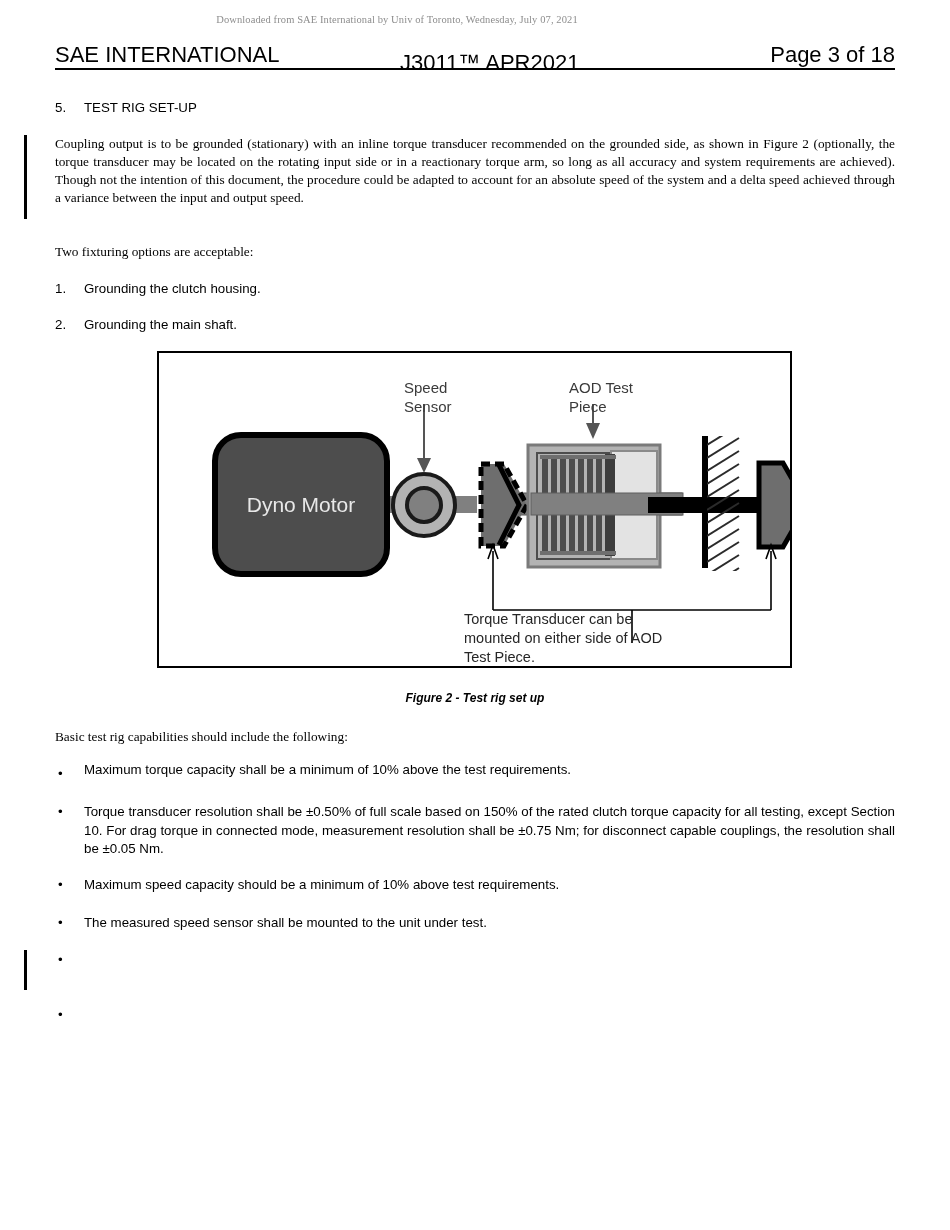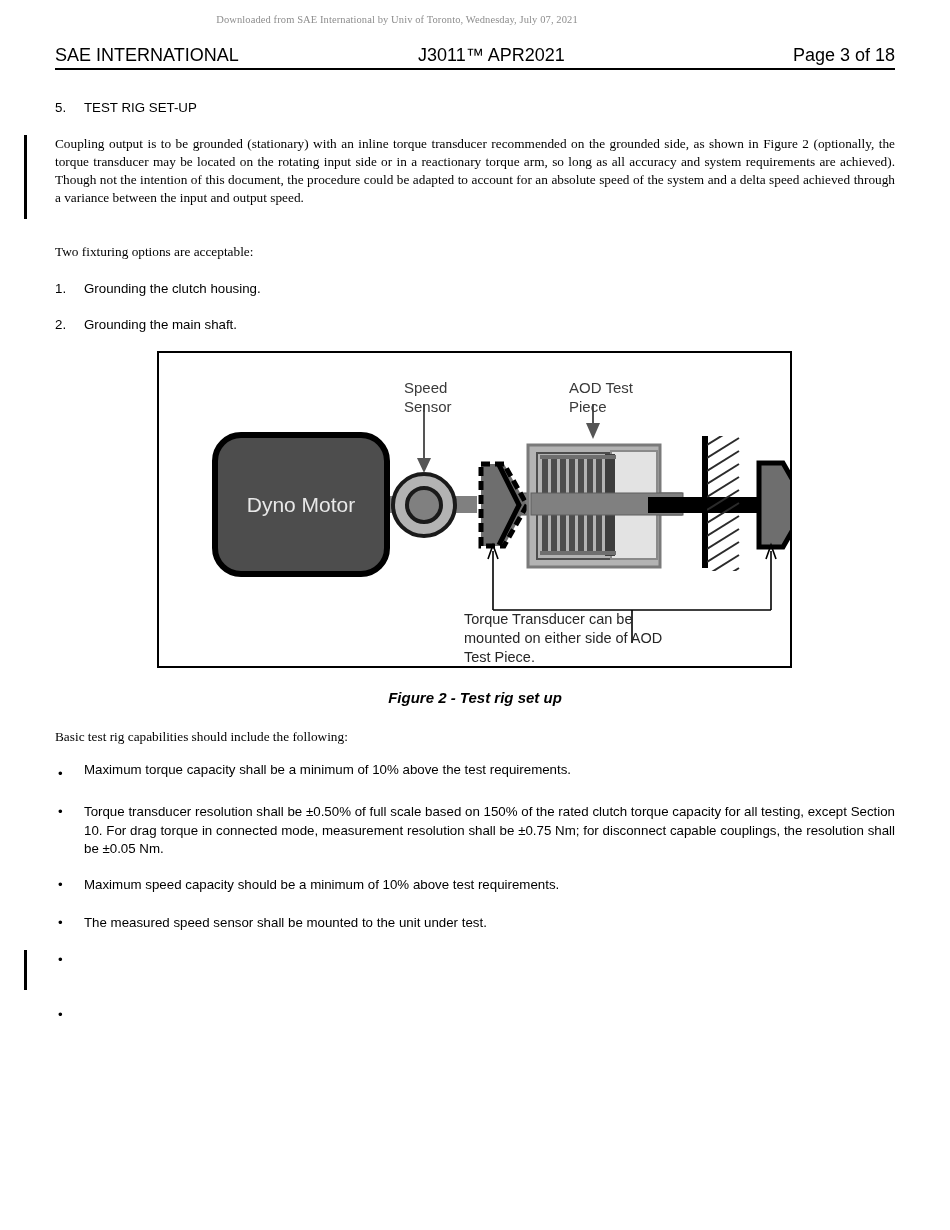--- a/index.html
+++ b/index.html
@@ -44,27 +44,27 @@
     left: 55px;
     top: 44px;
     width: 840px;
     height: 24px;
   }
   .header-left,
   .header-center,
   .header-right {
     position: absolute;
     top: 0;
-    font-size: 18px;
+    font-size: 22px;
     font-weight: normal;
     line-height: 22px;
     white-space: nowrap;
   }
   .header-left  { left: 0; }
-  .header-center { left: 363px; }
+  .header-center { left: 345px; margin-top: 8px; }
   .header-right { right: 0; }
   .header-rule {
     position: absolute;
     left: 55px;
     top: 68px;
     width: 840px;
     height: 2px;
     background: #000000;
   }
 
@@ -141,21 +141,21 @@
     border: 2px solid #000000;
     background: #ffffff;
     box-sizing: border-box;
   }
   .figure-caption {
     position: absolute;
     left: 0;
     top: 689px;
     width: 950px;
     text-align: center;
-    font-size: 15px;
+    font-size: 12px;
     font-weight: bold;
     font-style: italic;
     line-height: 18px;
   }
   .fig-svg {
     position: absolute;
     left: 0;
     top: 0;
   }
 </style>

